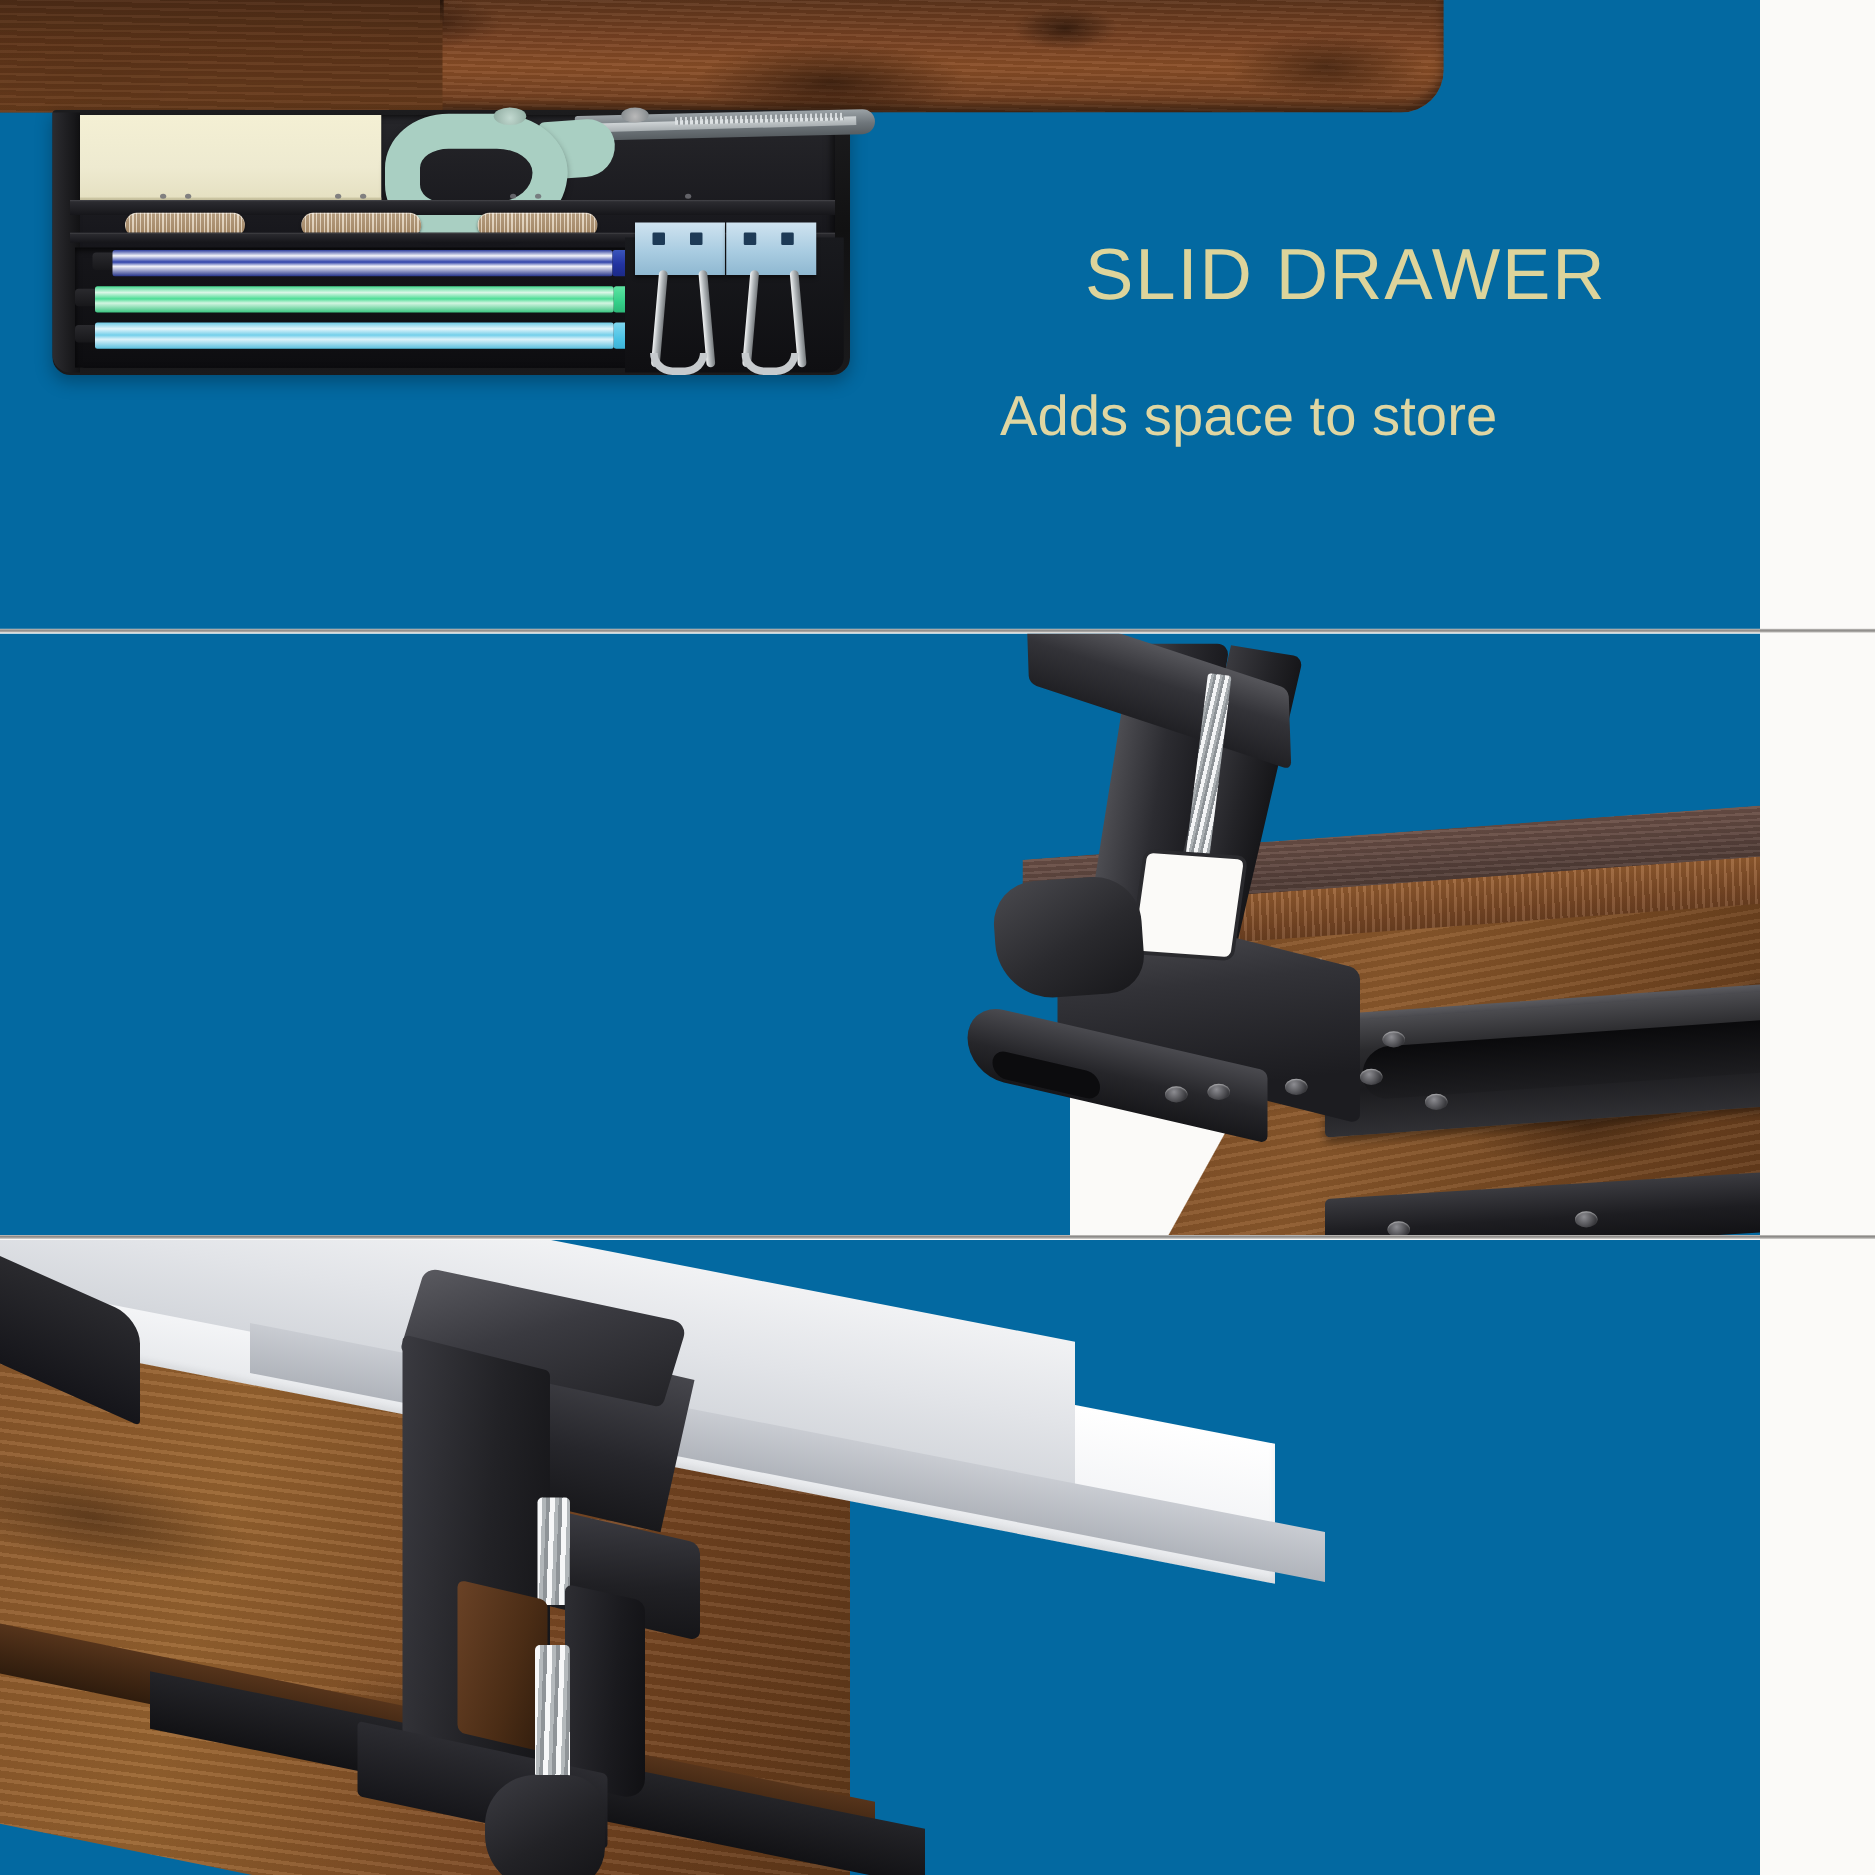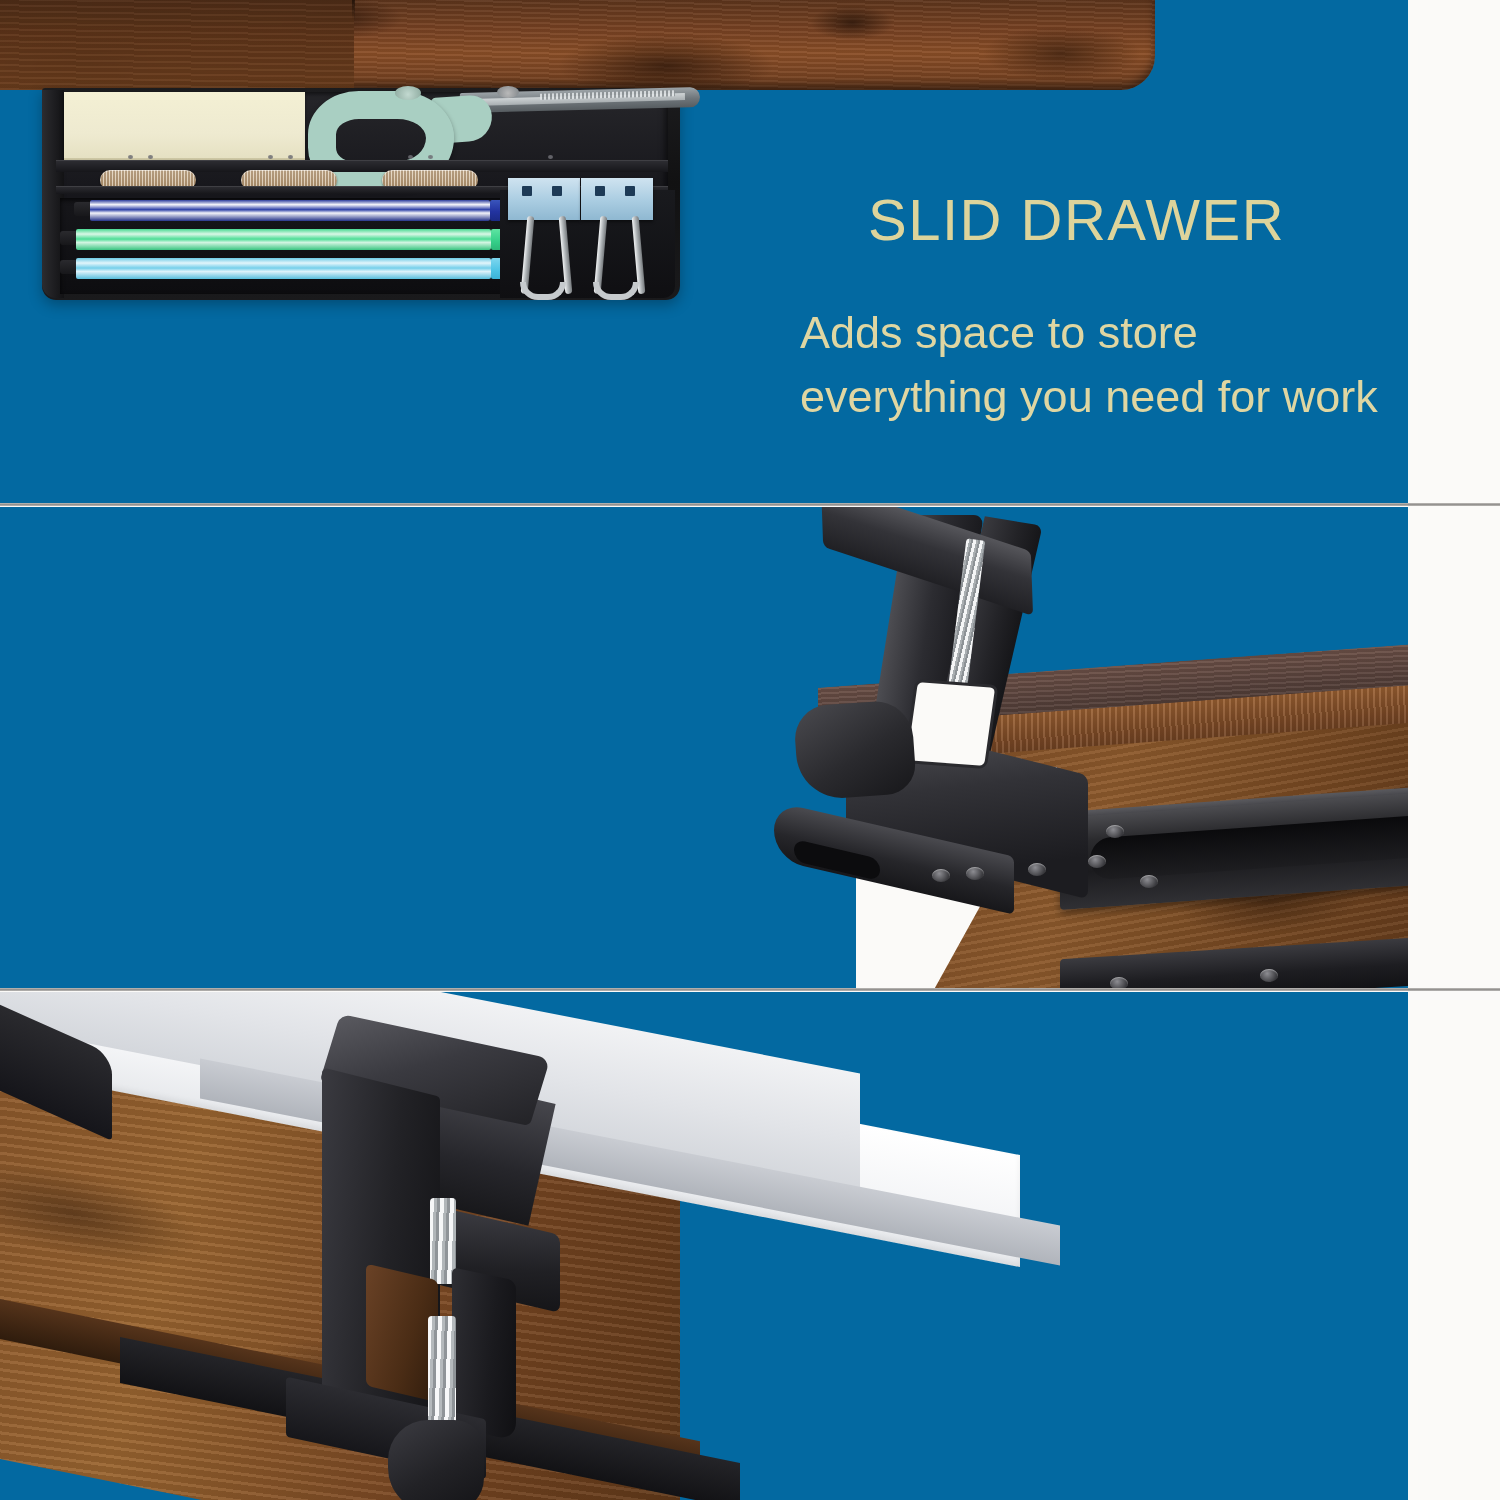--- a/index.html
+++ b/index.html
@@ -514,21 +514,20 @@
       <div class="p1-wire-base" style="left:520px;top:282px;"></div>
       <div class="p1-wire" style="left:597px;top:216px;transform:rotate(5deg);"></div>
       <div class="p1-wire" style="left:635px;top:216px;transform:rotate(-5deg);"></div>
       <div class="p1-wire-base" style="left:593px;top:282px;"></div>
     </div>
 
     <div class="caption" id="caption-1">
       <div class="cap-title">SLID DRAWER</div>
       <div class="sub">
         <div class="cap-line">Adds space to store</div>
-        <div class="cap-line">everything you need for work</div>
       </div>
     </div>
   </section>
 
   <div class="divider" id="divider-1"></div>
 
   <section class="panel" id="panel-2">
 
     <div class="p2-photo">
       <div class="p2-slab-top"></div>

